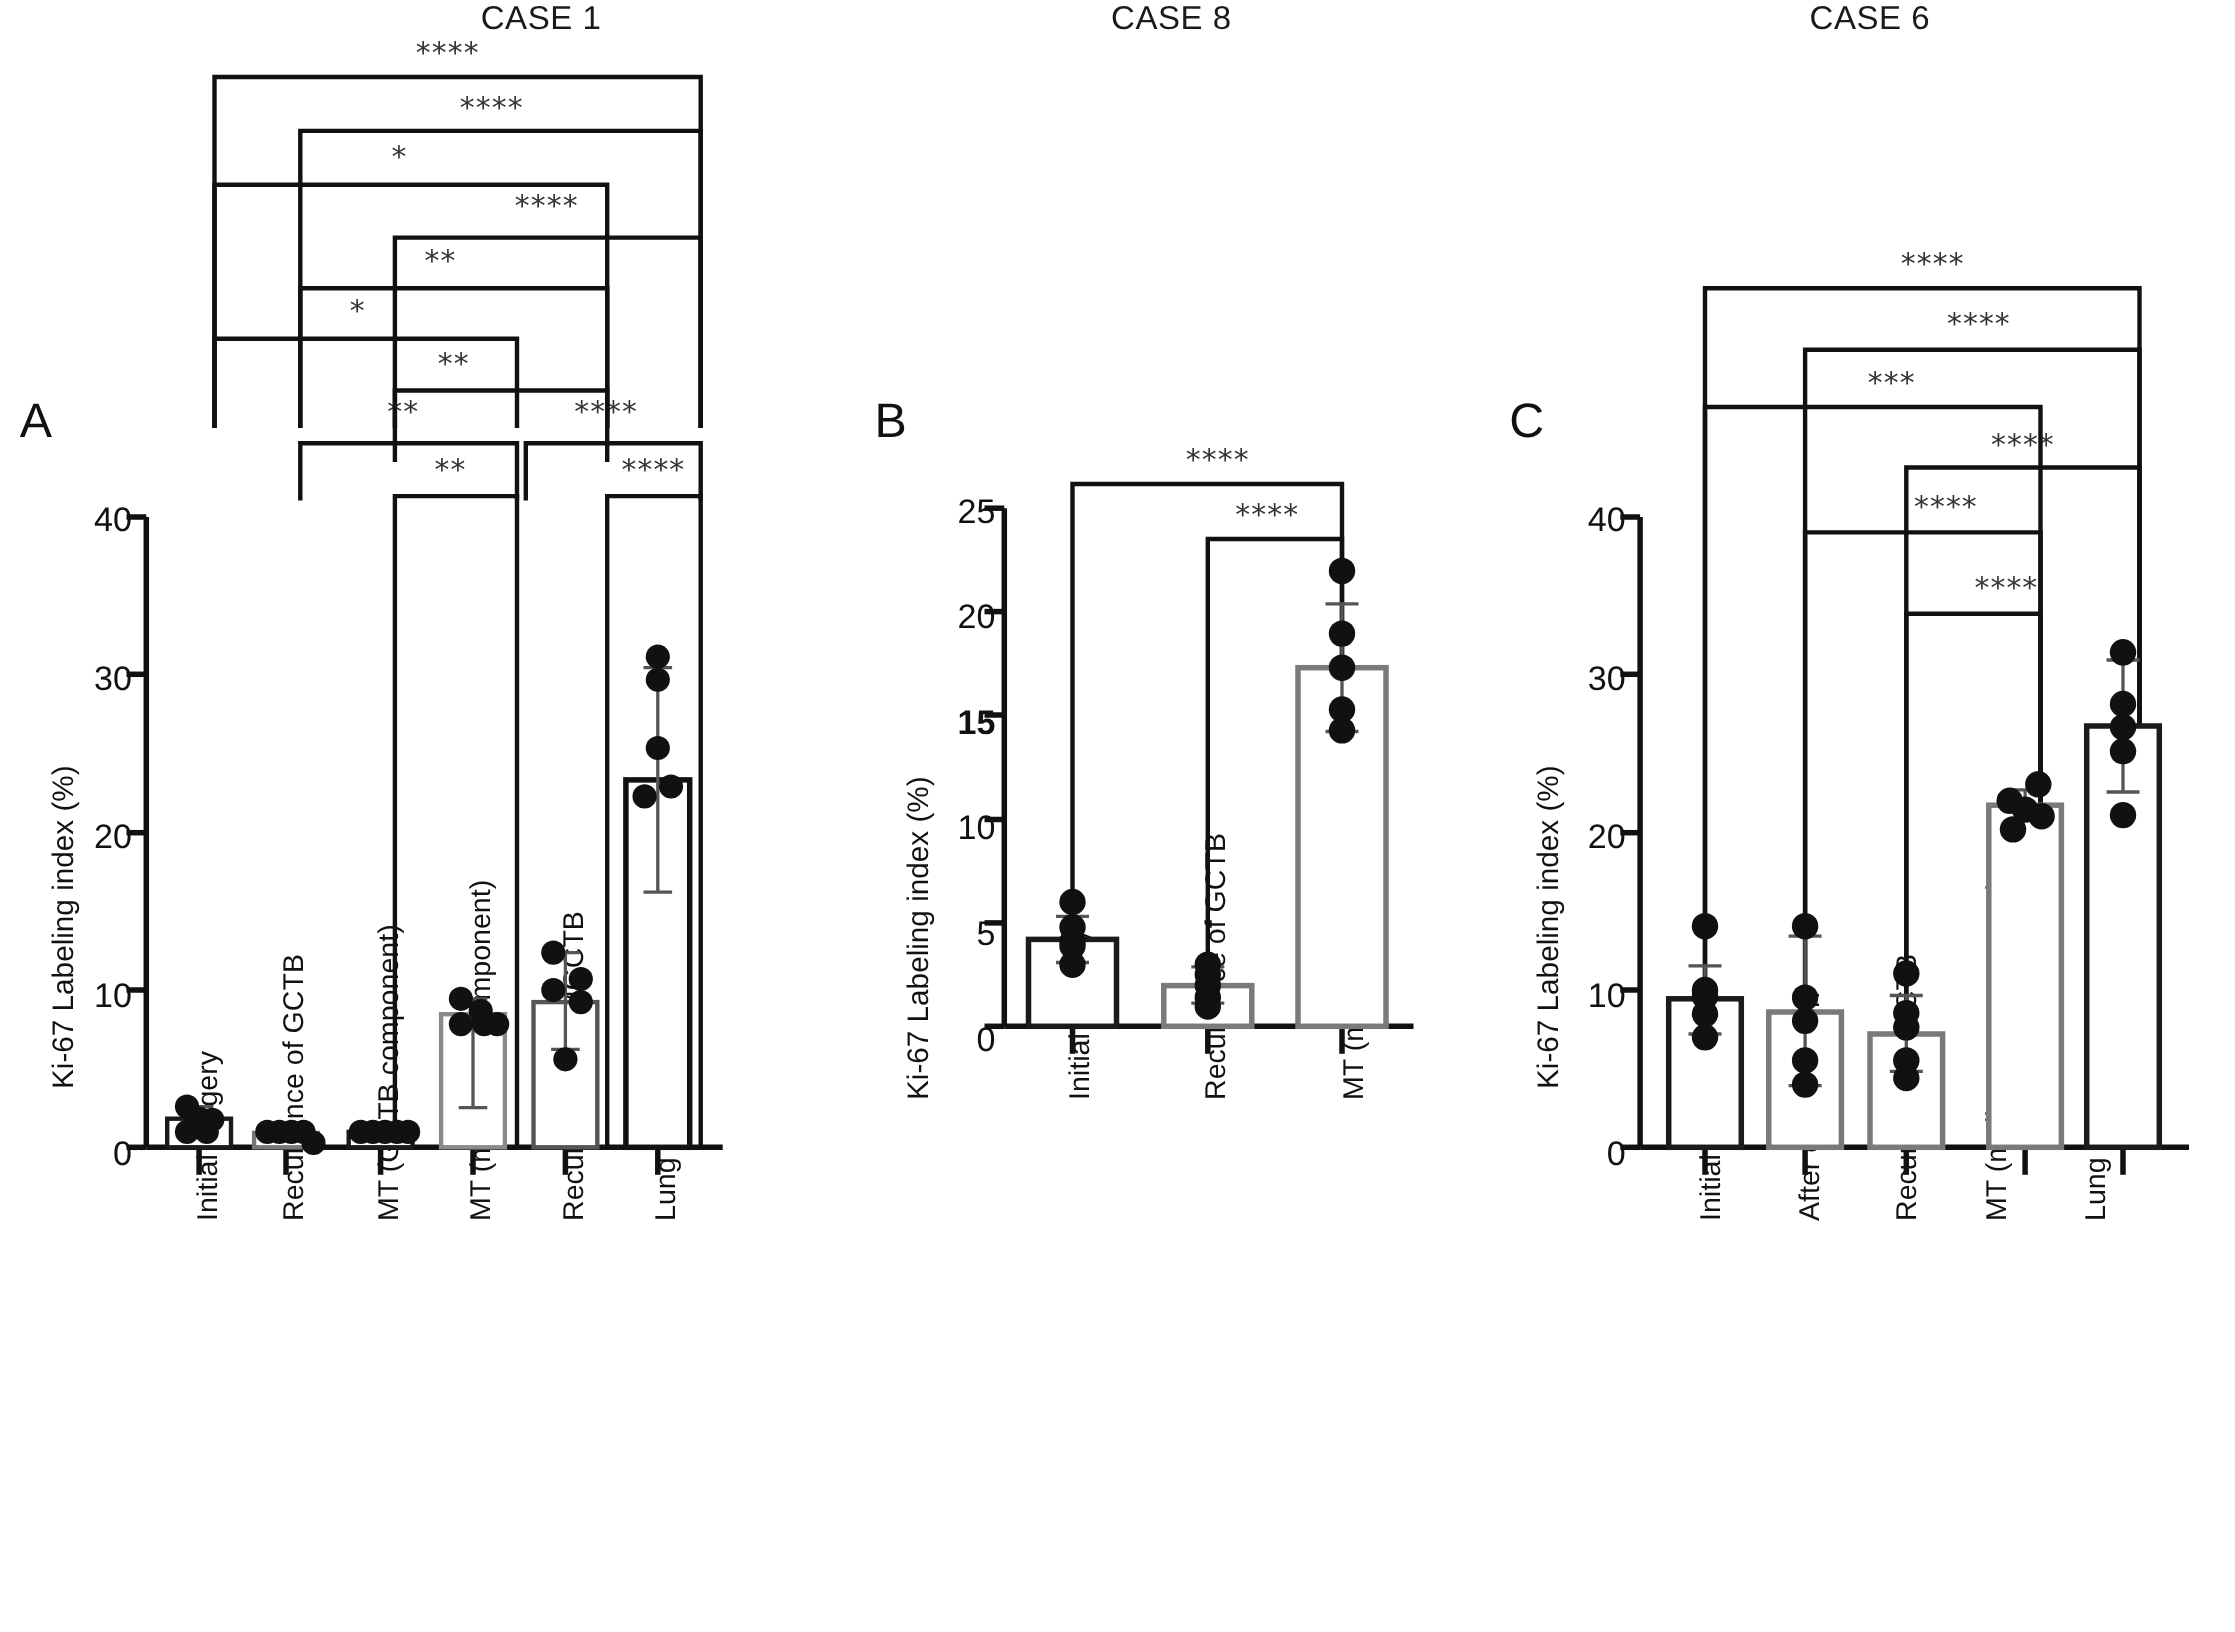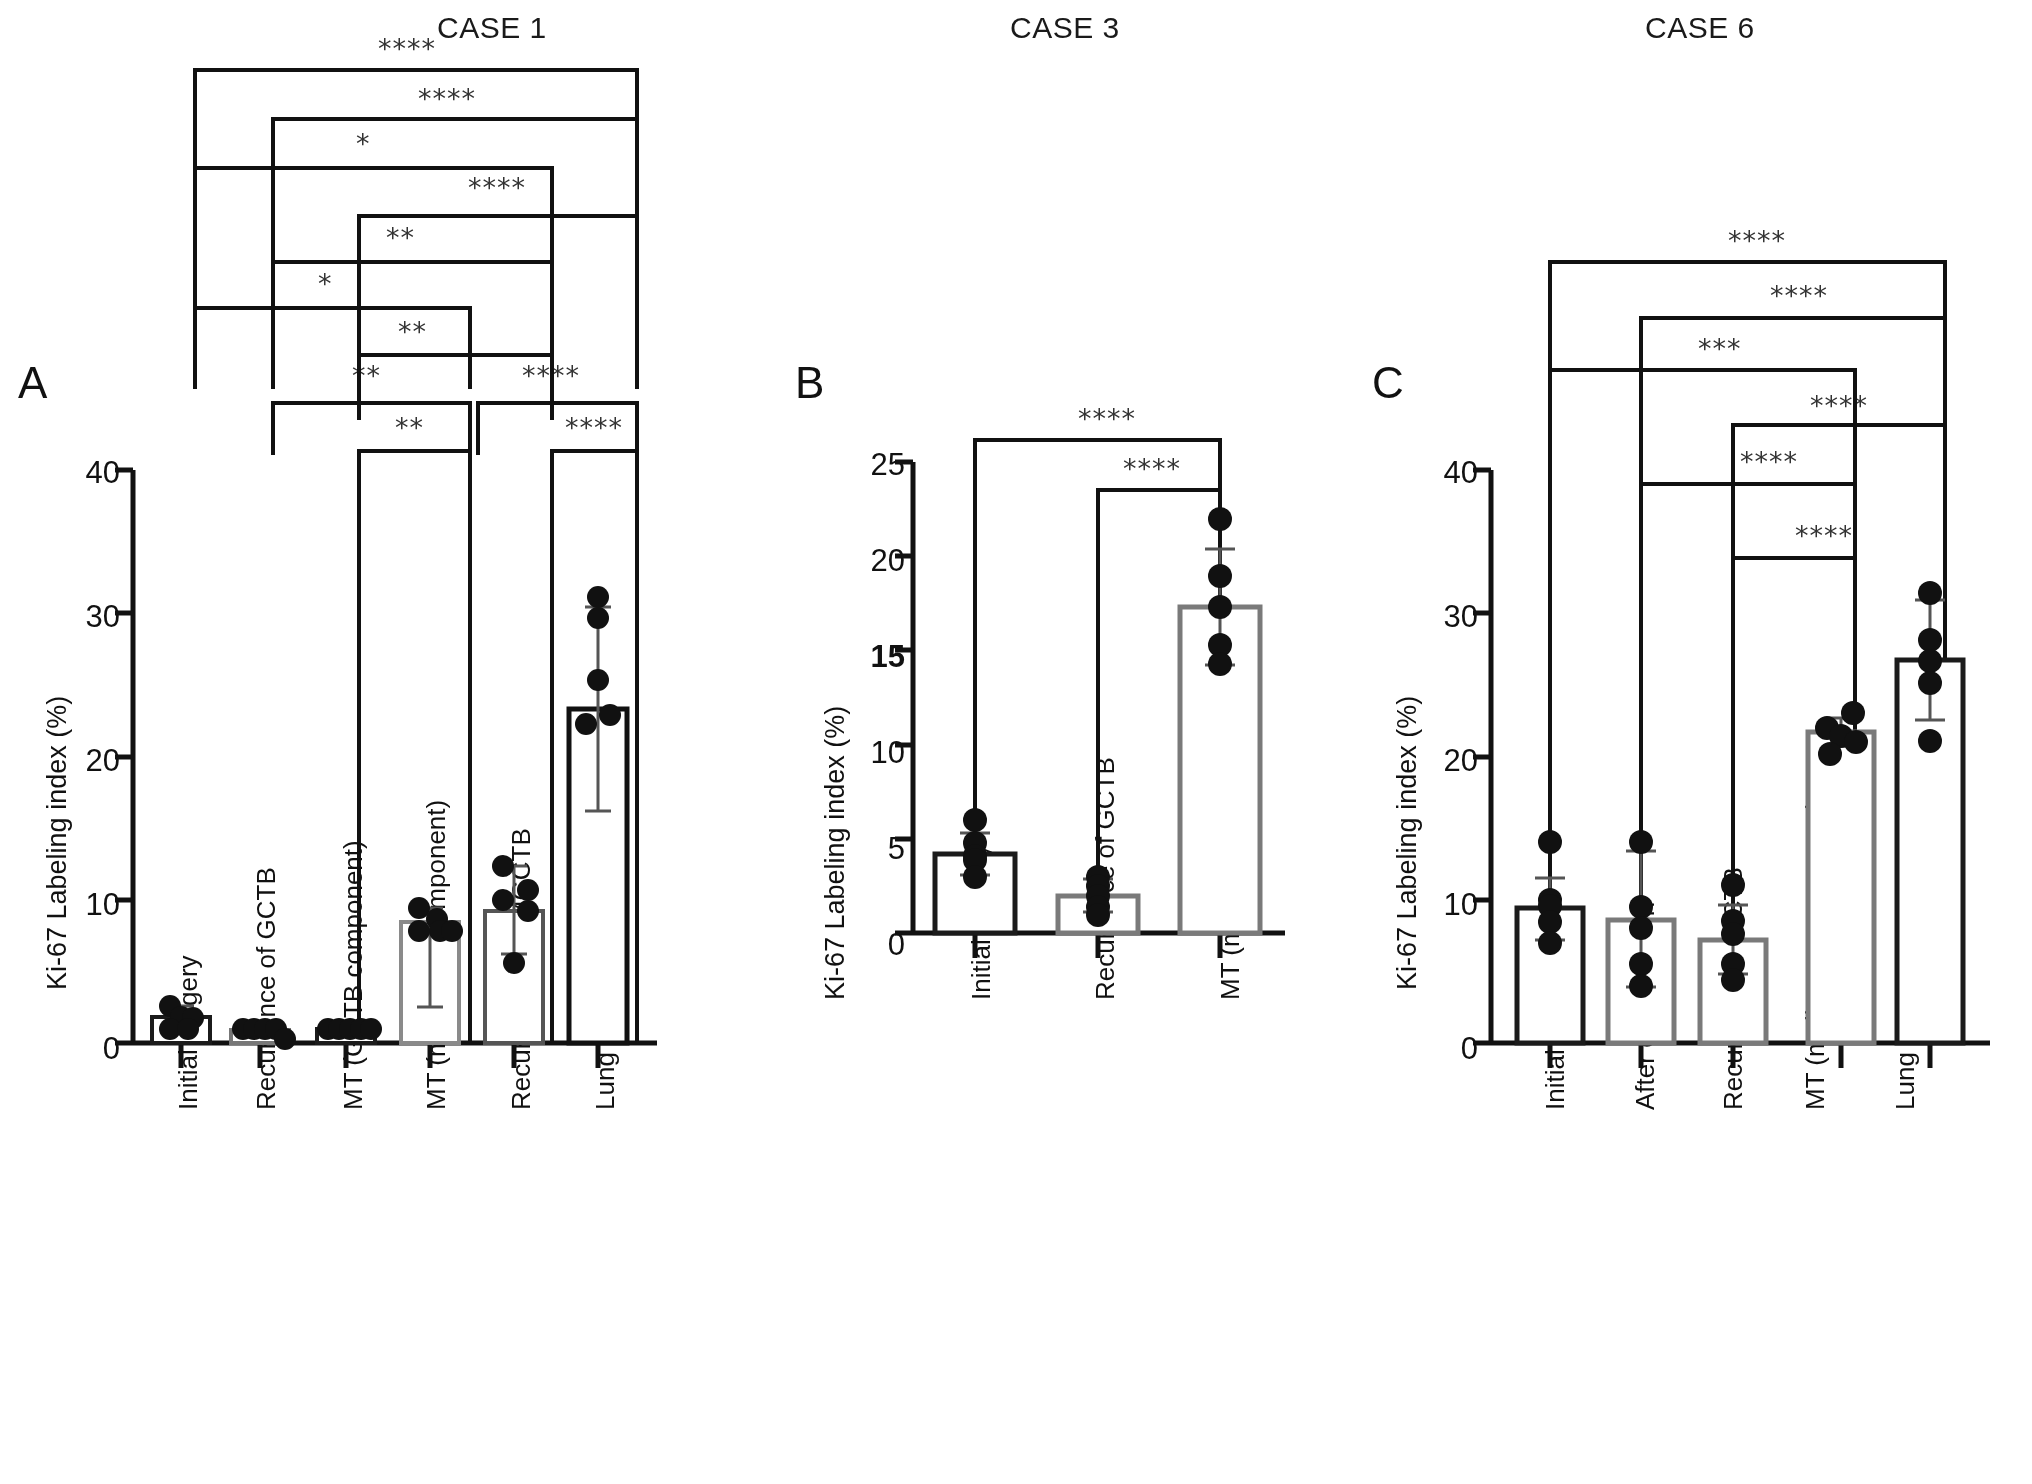--- a/index.html
+++ b/index.html
@@ -1,32 +1,32 @@
 <!DOCTYPE html>
 <html><head>
 <meta charset="utf-8">
 <style>
   html,body{margin:0;padding:0;background:#ffffff;}
   body{width:2032px;height:1484px;font-family:"Liberation Sans",sans-serif;color:#000;position:relative;overflow:hidden;}
   .fig{position:absolute;inset:0;}
-  .case-title{position:absolute;font-size:30px;color:#1a1a1a;letter-spacing:.5px;white-space:nowrap;margin-top:11px;}
+  .case-title{position:absolute;font-size:30px;color:#1a1a1a;letter-spacing:.5px;white-space:nowrap;}
   .panel-letter{position:absolute;font-size:44px;color:#111;}
   .axis-title{position:absolute;font-size:27px;color:#111;white-space:nowrap;transform-origin:0 0;transform:rotate(-90deg);}
   .ytick-label{position:absolute;font-size:31px;color:#111;text-align:right;white-space:nowrap;}
   .xtick-label{position:absolute;font-size:26px;color:#111;white-space:nowrap;transform-origin:0 0;transform:rotate(-90deg);}
   svg{position:absolute;left:0;top:0;overflow:visible;}
   .stars{position:absolute;font-size:27px;color:#333;letter-spacing:1px;white-space:nowrap;font-family:"DejaVu Sans",sans-serif;}
 </style>
 </head>
 <body>
 
 <div class="fig">
 
   <div class="case-title" style="left:437px;top:0px;">CASE 1</div>
-  <div class="case-title" style="left:1010px;top:0px;">CASE 3</div>
+  <div class="case-title" style="left:1010px;top:0px;">CASE 8</div>
   <div class="case-title" style="left:1645px;top:0px;">CASE 6</div>
 
   <div class="panel-letter" style="left:18px;top:358px;">A</div>
   <div class="panel-letter" style="left:795px;top:358px;">B</div>
   <div class="panel-letter" style="left:1372px;top:358px;">C</div>
 
   <div class="axis-title" style="left:42px;top:990px;">Ki-67 Labeling index (%)</div>
   <div class="axis-title" style="left:820px;top:1000px;">Ki-67 Labeling index (%)</div>
   <div class="axis-title" style="left:1392px;top:990px;">Ki-67 Labeling index (%)</div>
 

